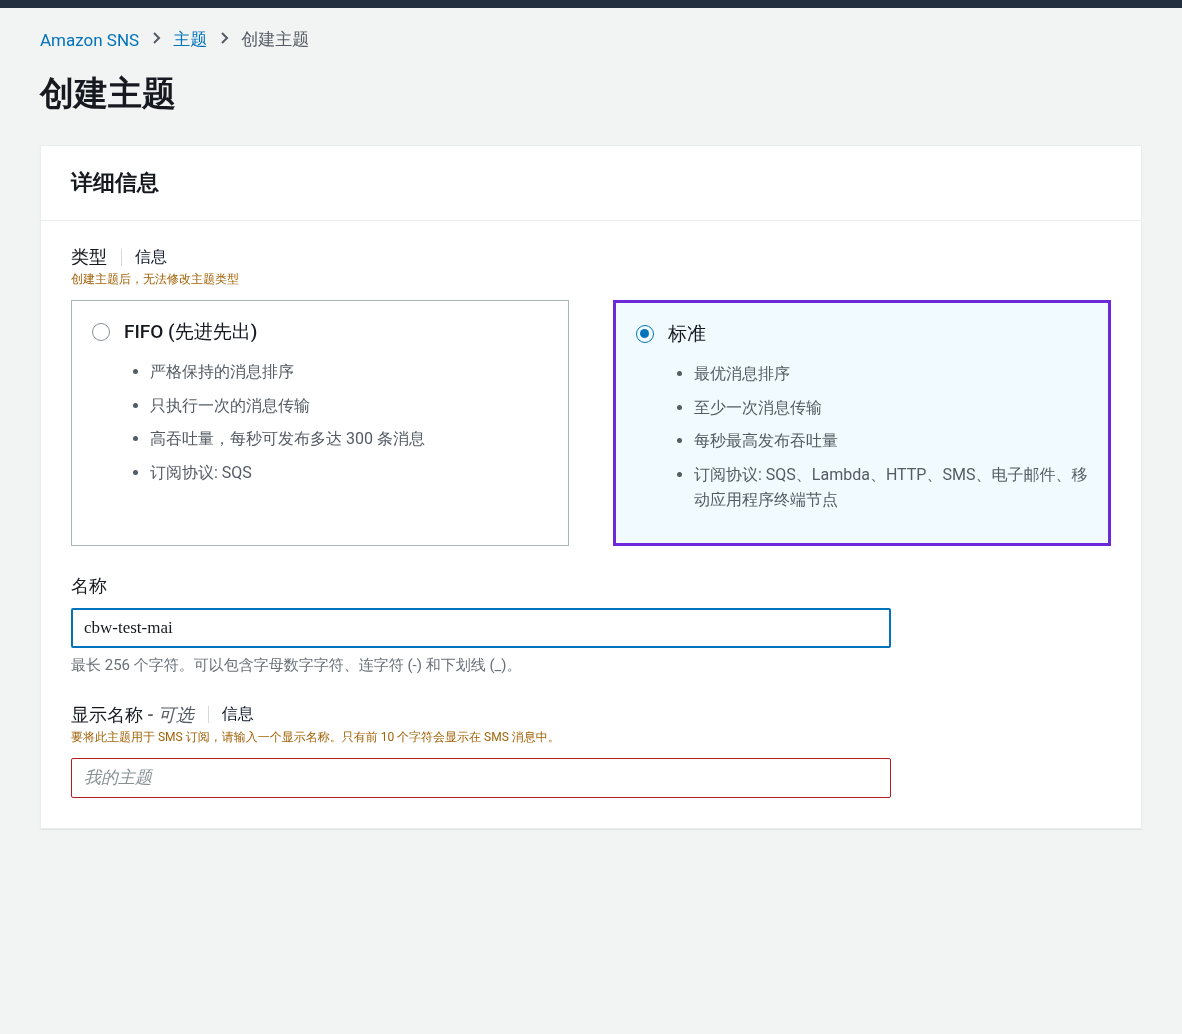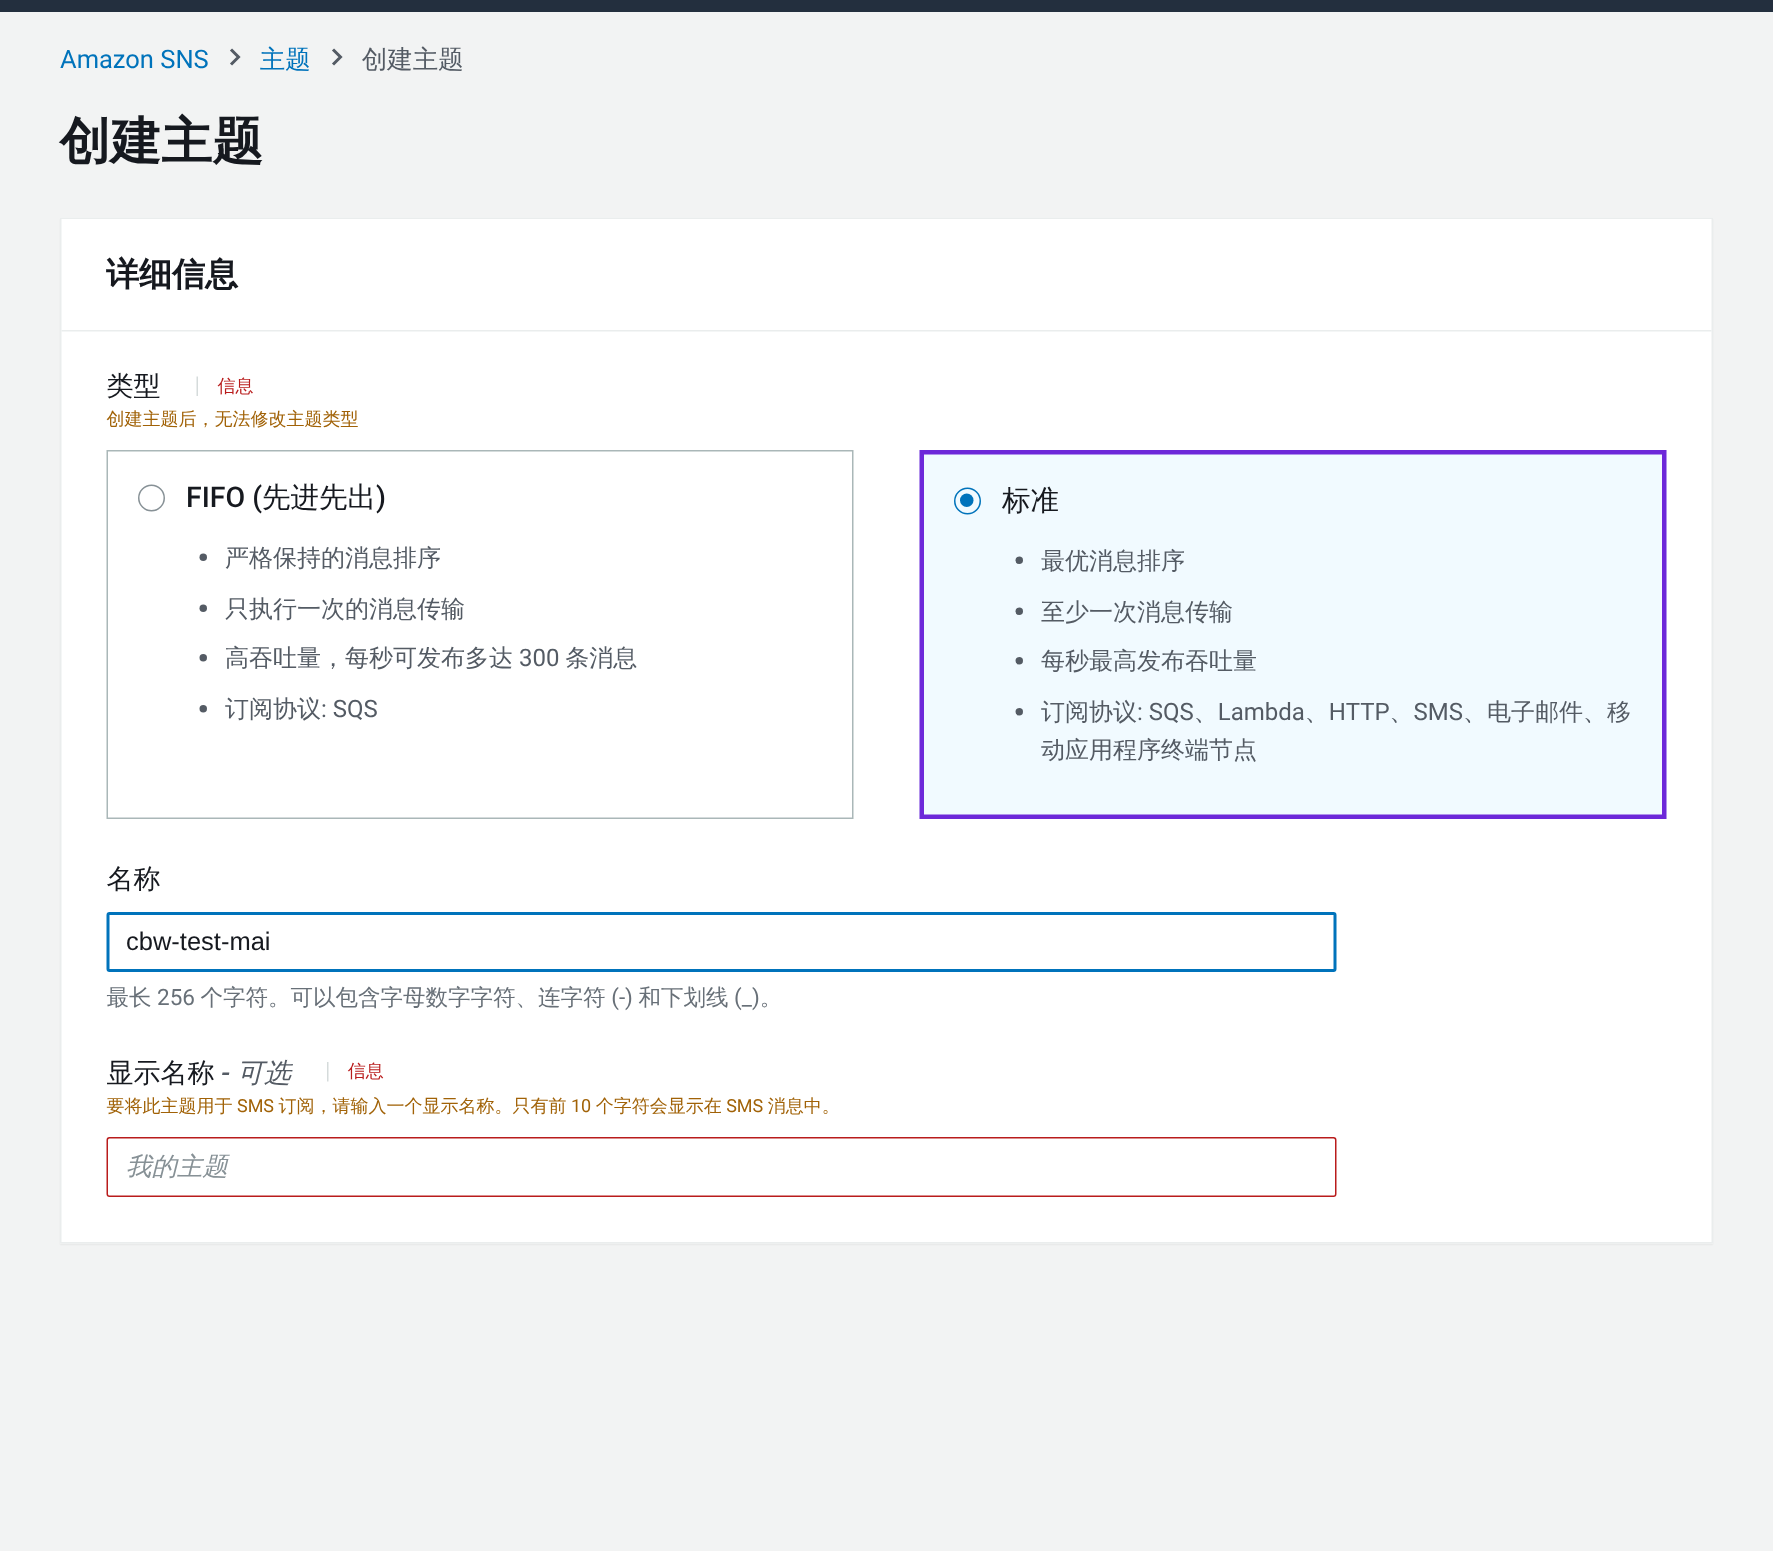--- a/index.html
+++ b/index.html
@@ -61,35 +61,35 @@
     }
     .panel-body {
       padding: 24px 30px 30px 30px;
     }
     .field-group {
       margin-bottom: 28px;
     }
     .field-label-row {
       display: flex;
       align-items: center;
-      gap: 24px;
+      gap: 14px;
       margin-bottom: 2px;
     }
     .field-label {
       font-size: 18px;
       font-weight: 500;
       color: #16191f;
     }
     .field-optional {
       font-style: italic;
       color: #545b64;
     }
     .info-link {
-      color: #b91c1c;
-      font-size: 12px;
+      color: #0f172a;
+      font-size: 16px;
       text-decoration: none;
       cursor: pointer;
       position: relative;
       padding-left: 14px;
     }
     .info-link:before {
       content: "";
       position: absolute;
       left: 0;
       top: 2px;
@@ -165,20 +165,21 @@
       padding: 9px 12px;
       font-size: 17px;
       border: 1px solid #b91c1c;
       border-radius: 2px;
       color: #16191f;
       outline: none;
     }
     .text-input.focused {
       border: 2px solid #0073bb;
       padding: 8px 11px;
+      font-family: Liberation Serif, serif;
     }
     .text-input::placeholder {
       color: #879196;
       font-style: italic;
     }
     .field-hint {
       font-size: 15px;
       color: #687078;
       margin-top: 8px;
     }

